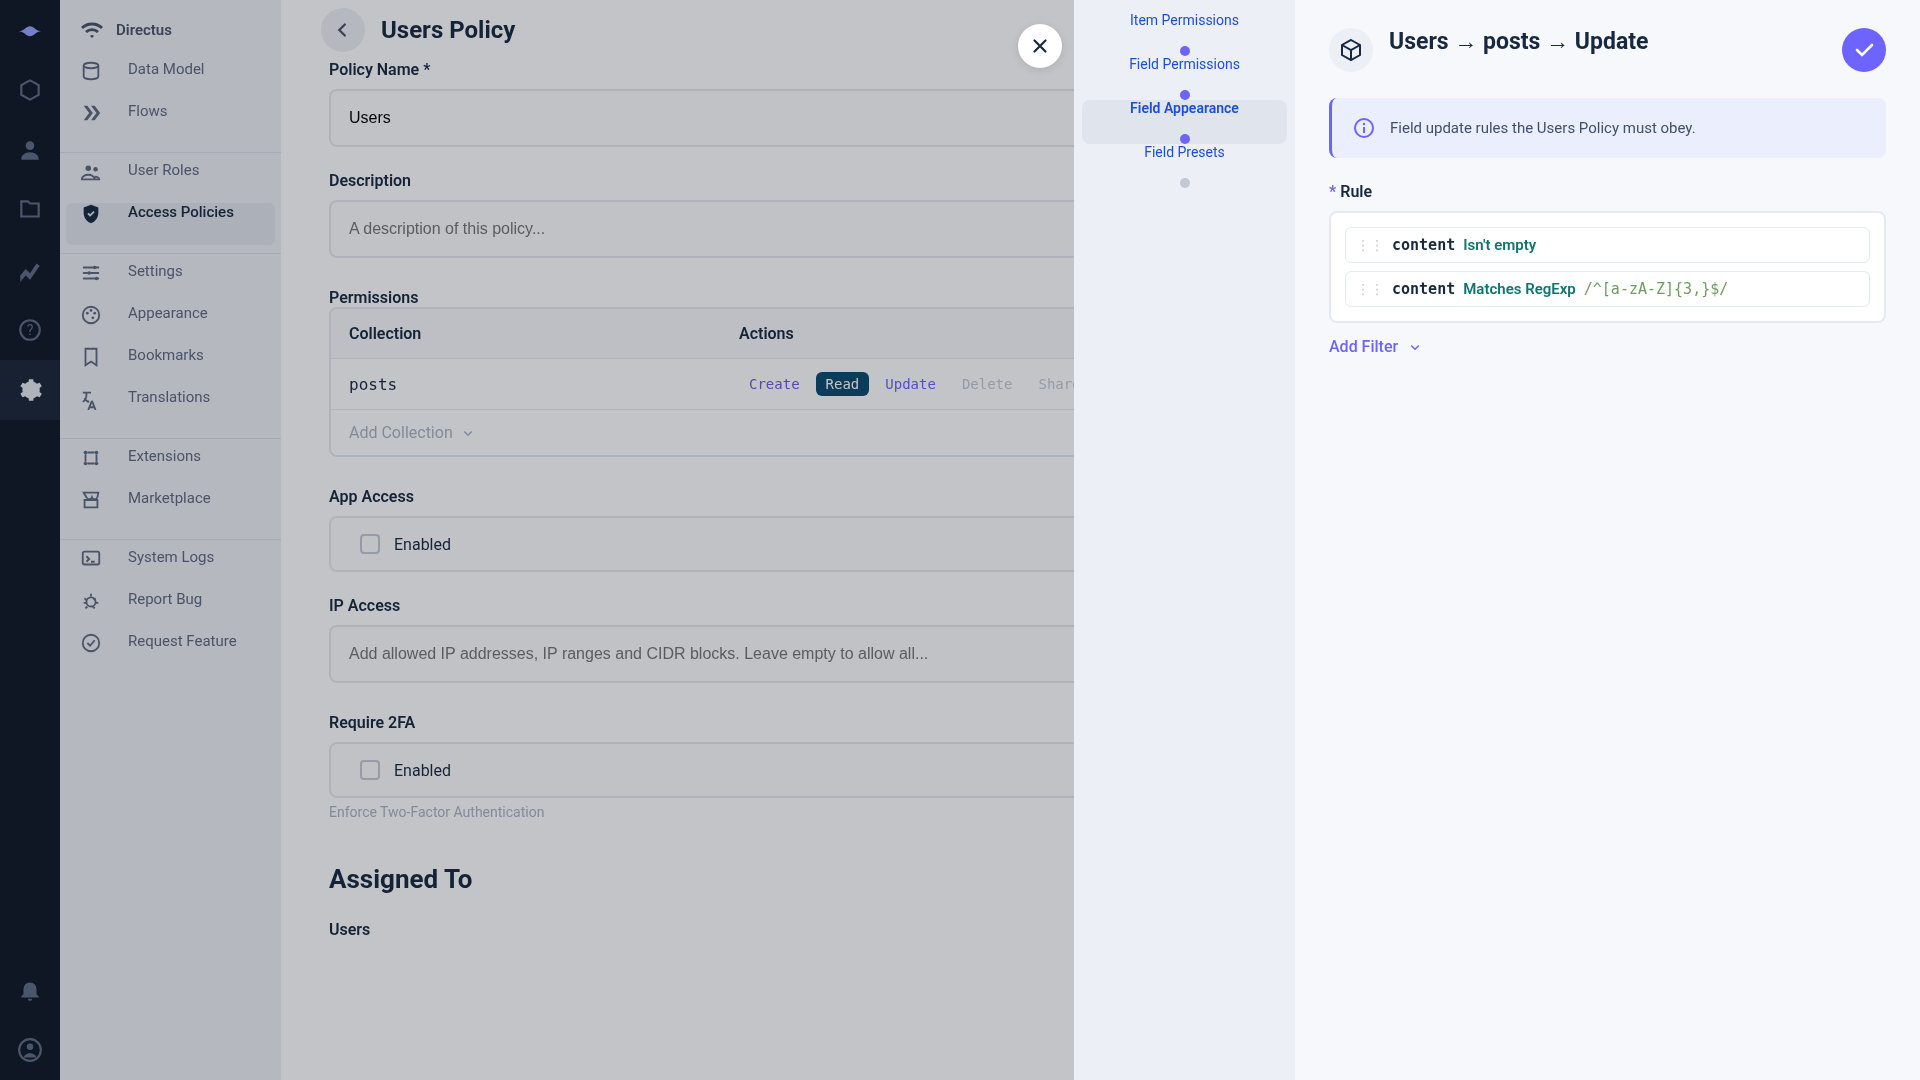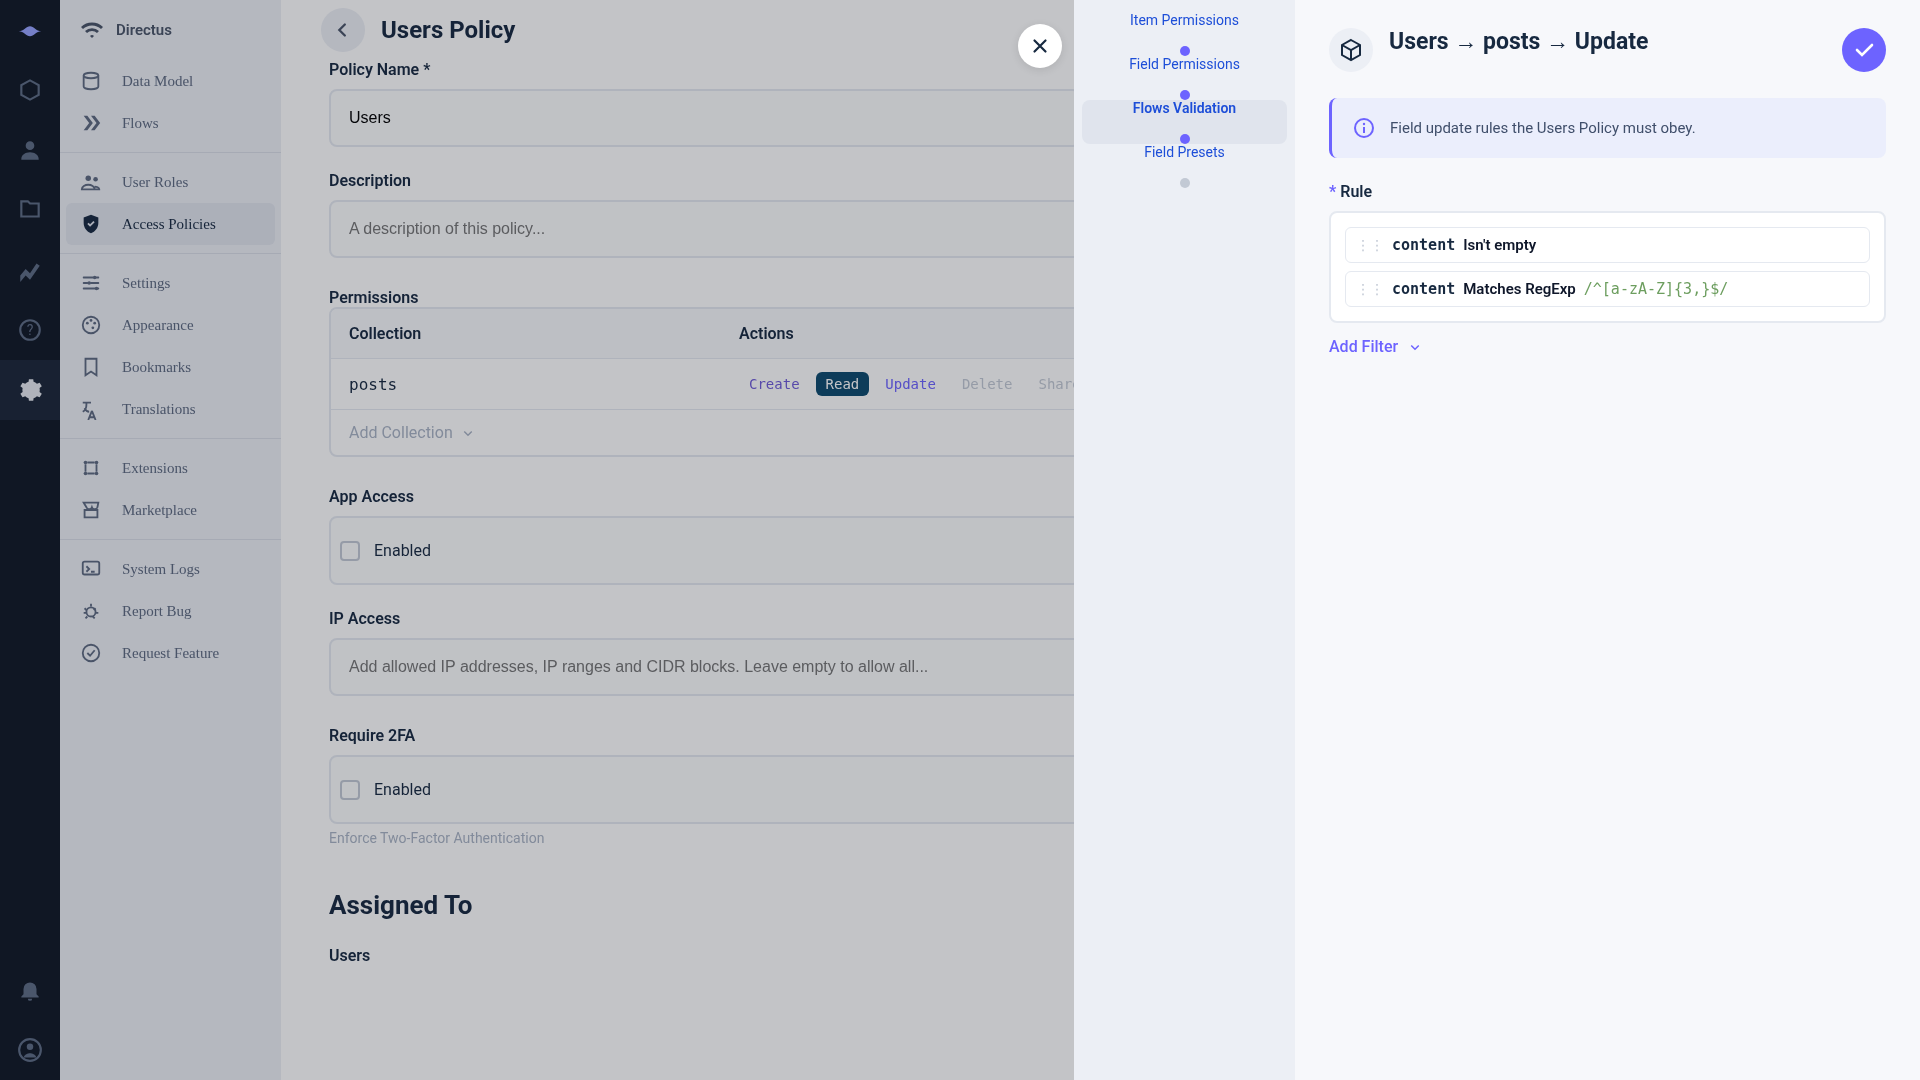--- a/index.html
+++ b/index.html
@@ -13,21 +13,21 @@
 .rail-btn { width: 60px; height: 60px; display: flex; align-items: center; justify-content: center; cursor: pointer; }
 .rail-btn svg { width: 26px; height: 26px; fill: #5e6c84; }
 .rail-btn.active { background: #1b2638; }
 .rail-btn.active svg { fill: #e6e9ef; }
 .rail-spacer { flex: 1; }
 
 
 .sidebar { width: 221px; background: #eceff5; display: flex; flex-direction: column; font-size: 15px; color: #5e6a81; }
 .sidebar-header { height: 60px; display: flex; align-items: center; gap: 12px; padding: 0 20px; font-weight: 600; color: #4a5568; }
 .sidebar-header svg { width: 24px; height: 24px; fill: #4a5568; }
-.sb-item { height: 42px; display: flex; align-items: center; gap: 20px; padding: 0 20px; cursor: pointer; font-family: Liberation Serif, serif; }
+.sb-item { height: 42px; display: flex; gap: 26px; padding: 0 20px; cursor: pointer; }
 .sb-item.active { background: #e0e4ed; color: #172940; font-weight: 500; border-radius: 6px; margin: 0 6px; padding: 0 14px; }
 .sb-item svg { width: 22px; height: 22px; fill: currentColor; flex-shrink: 0; }
 .sb-div { height: 1px; background: #d8dde6; margin: 8px 0; }
 
 
 .main { flex: 1; background: #fff; overflow-y: auto; position: relative; }
 .main-header { height: 60px; display: flex; align-items: center; gap: 16px; padding: 0 40px; }
 .back-btn { width: 44px; height: 44px; border-radius: 50%; background: #eceff5; display: flex; align-items: center; justify-content: center; cursor: pointer; }
 .back-btn svg { width: 22px; height: 22px; fill: #4a5568; }
 .main-title { font-size: 24px; font-weight: 700; }
@@ -47,21 +47,21 @@
 .perm-actions { display: flex; gap: 6px; font-family: ui-monospace, monospace; font-size: 14px; }
 .perm-pill { padding: 4px 10px; border-radius: 6px; cursor: pointer; }
 .pill-create { color: #6f5bd8; }
 .pill-read   { background: #0c4a6e; color: #fff; }
 .pill-update { color: #6d63ff; }
 .pill-muted  { color: #c2c9d4; }
 .perm-add { height: 46px; display: flex; align-items: center; padding: 0 18px; color: #a9b3c4; gap: 6px; cursor: pointer; border-top: 1px solid #e5e9f0; }
 .perm-add svg { width: 18px; height: 18px; fill: #a9b3c4; }
 .mono { font-family: ui-monospace, Menlo, monospace; }
 
-.checkbox-field { display: flex; align-items: center; gap: 14px; height: 69px; border: 2px solid #e5e9f0; border-radius: 8px; padding: 0 9px; background: #fbfcfd; }
+.checkbox-field { display: flex; align-items: center; gap: 14px; height: 56px; border: 2px solid #e5e9f0; border-radius: 8px; padding: 0 29px; background: #fbfcfd; }
 .checkbox-box { width: 20px; height: 20px; border: 2px solid #c2c9d4; border-radius: 4px; }
 .helper { color: #a9b3c4; font-size: 14px; margin-top: 6px; }
 
 .assigned-title { font-size: 26px; font-weight: 700; margin: 44px 0 26px; }
 
 
 .overlay { position: absolute; inset: 0; background: rgba(15,20,30,0.25); z-index: 5; }
 
 
 .drawer-wrap { position: absolute; right: 0; top: 0; bottom: 0; display: flex; z-index: 10; }
@@ -83,21 +83,21 @@
 .dp-save svg { width: 24px; height: 24px; fill: #fff; }
 .dp-info { display: flex; align-items: center; gap: 14px; background: #ebeefc; border-left: 3px solid #6d63ff; padding: 18px 20px; border-radius: 8px; color: #404f6b; font-size: 15px; margin-bottom: 24px; }
 .dp-info svg { width: 24px; height: 24px; fill: #6d63ff; flex-shrink: 0; }
 .rule-label { font-weight: 600; margin-bottom: 10px; display: flex; align-items: center; gap: 4px; }
 .rule-label::before { content: "*"; color: #6d63ff; font-weight: 700; }
 .rule-box { border: 2px solid #e5e9f0; border-radius: 8px; padding: 14px; background: #fff; }
 .rule-line { display: flex; align-items: center; gap: 8px; height: 36px; border: 1px solid #e5e9f0; border-radius: 6px; padding: 0 10px; margin-bottom: 8px; font-size: 15px; }
 .rule-line:last-child { margin-bottom: 0; }
 .rule-handle { color: #c2c9d4; cursor: grab; font-size: 14px; }
 .rule-field { font-family: ui-monospace, monospace; font-weight: 600; color: #172940; }
-.rule-op { font-weight: 600; color: #0f172a; }
+.rule-op { font-weight: 600; color: #0f766e; }
 .rule-val { font-family: ui-monospace, monospace; color: #6d9e5f; }
 .add-filter { display: flex; align-items: center; gap: 8px; color: #6d63ff; font-weight: 500; margin-top: 14px; cursor: pointer; }
 .add-filter svg { width: 18px; height: 18px; fill: #6d63ff; }
 </style>
 </head>
 <body>
 
 <div class="app">
   <div class="overlay"></div>
 
@@ -356,21 +356,21 @@
     <div class="drawer-nav">
       <div class="dn-item">
           <span>Item Permissions</span>
           <span class="dn-dot"></span>
         </div>
       <div class="dn-item">
           <span>Field Permissions</span>
           <span class="dn-dot"></span>
         </div>
       <div class="dn-item active">
-          <span>Flows Validation</span>
+          <span>Field Appearance</span>
           <span class="dn-dot"></span>
         </div>
       <div class="dn-item">
           <span>Field Presets</span>
           <span class="dn-dot muted"></span>
         </div>
     </div>
 
     <div class="drawer-panel">
       <div class="dp-header">

